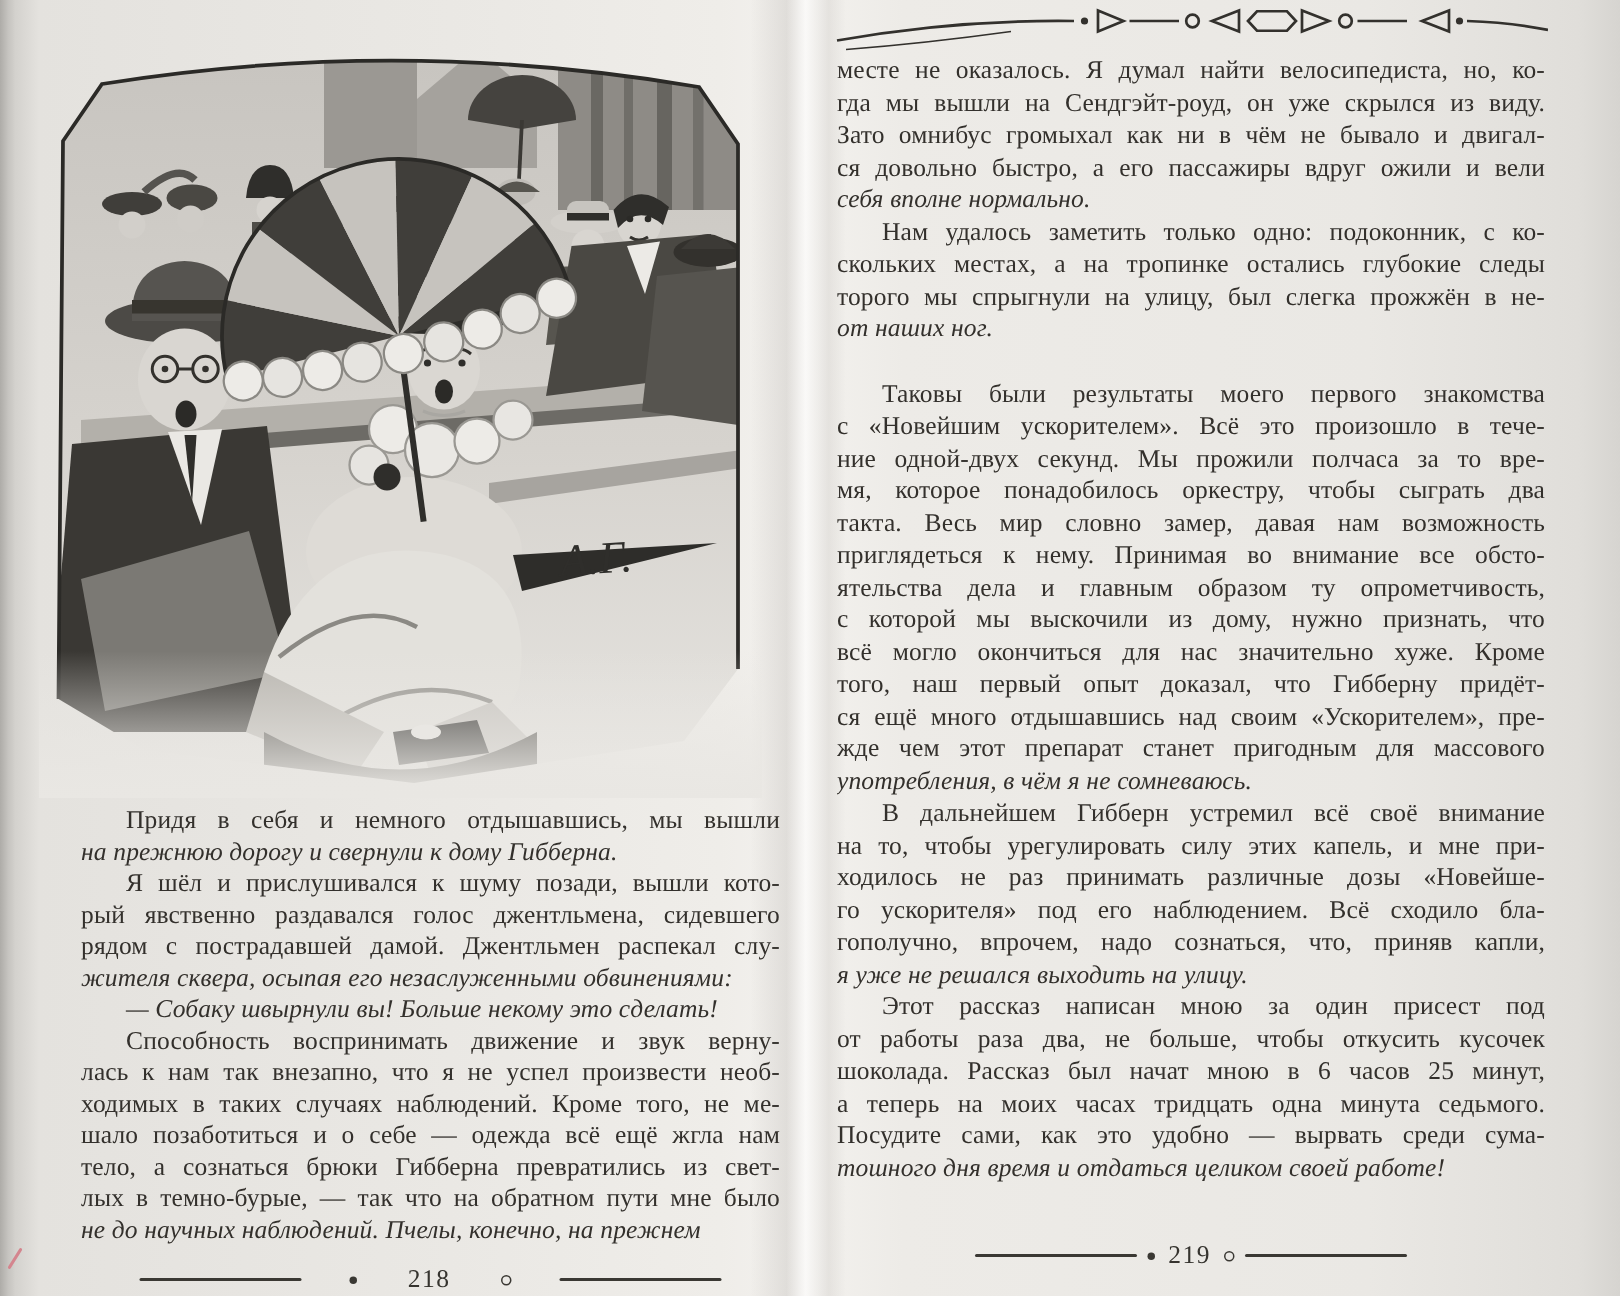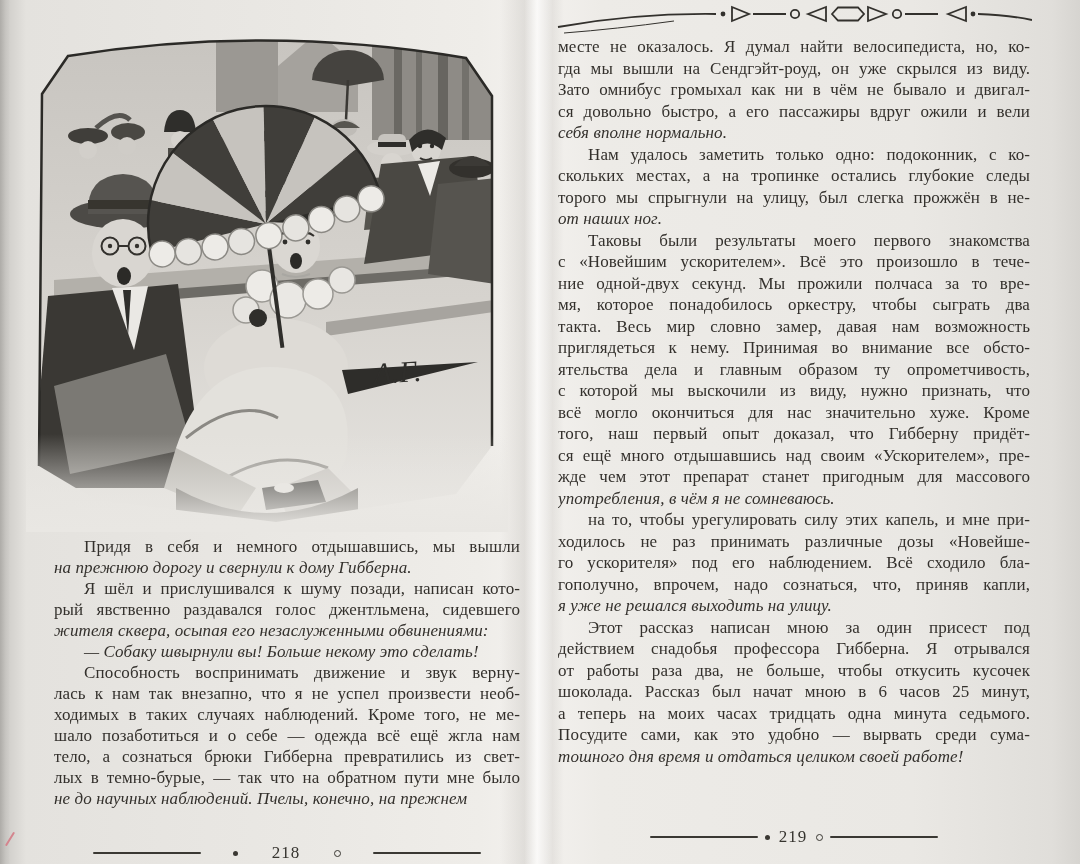--- a/index.html
+++ b/index.html
@@ -28,21 +28,21 @@
   .pencil-mark {
     position:absolute; left:2px; top:838px; width:16px; height:2px;
     background:#d4858e; transform:rotate(-58deg); border-radius:2px;
   }
   .illus { position:absolute; left:26px; top:16px; width:482px; height:516px; }
 
   .text-col { position:absolute; }
   .left-text  { left:54px;  top:536px; width:466px; font-size:17px; line-height:21px; }
   .right-text { left:558px; top:36px;  width:472px; font-size:17px; line-height:21.5px; }
   .para { margin:0; }
-  .para.gap { }
+  .para.gap { margin-top:22px; }
   .para.indent .line:first-child { text-indent:30px; }
   .line {
     text-align:justify; text-align-last:justify;
     overflow:hidden; letter-spacing:.1px;
   }
   .left-text .line { max-height:21px; }
   .right-text .line { max-height:21.5px; }
   .line.last { text-align:left; text-align-last:left;font-style:italic; }
 
   .ornament { position:absolute; left:556px; top:3px; width:476px; height:32px; }
@@ -237,22 +237,23 @@
 
     <text x="348" y="368" font-size="30" font-style="italic" fill="#2f2e2b" font-family="Liberation Serif, serif" transform="rotate(-4 348 368)">А.Г.</text>
   </svg>
 
   <div class="text-col left-text">
       <div class="para indent">
         <div class="line">Придя в себя и немного отдышавшись, мы вышли</div>
         <div class="line last">на прежнюю дорогу и свернули к дому Гибберна.</div>
       </div>
       <div class="para indent">
-        <div class="line">Я шёл и прислушивался к шуму позади, написан кото-</div>
+        <div class="line">Я шёл и прислушивался к шуму позади, вышли кото-</div>
         <div class="line">рый явственно раздавался голос джентльмена, сидевшего</div>
+        <div class="line">рядом с пострадавшей дамой. Джентльмен распекал слу-</div>
         <div class="line last">жителя сквера, осыпая его незаслуженными обвинениями:</div>
       </div>
       <div class="para indent">
         <div class="line last">— Собаку швырнули вы! Больше некому это сделать!</div>
       </div>
       <div class="para indent">
         <div class="line">Способность воспринимать движение и звук верну-</div>
         <div class="line">лась к нам так внезапно, что я не успел произвести необ-</div>
         <div class="line">ходимых в таких случаях наблюдений. Кроме того, не ме-</div>
         <div class="line">шало позаботиться и о себе — одежда всё ещё жгла нам</div>
@@ -304,37 +305,37 @@
         <div class="line last">от наших ног.</div>
       </div>
       <div class="para indent gap">
         <div class="line">Таковы были результаты моего первого знакомства</div>
         <div class="line">с «Новейшим ускорителем». Всё это произошло в тече-</div>
         <div class="line">ние одной-двух секунд. Мы прожили полчаса за то вре-</div>
         <div class="line">мя, которое понадобилось оркестру, чтобы сыграть два</div>
         <div class="line">такта. Весь мир словно замер, давая нам возможность</div>
         <div class="line">приглядеться к нему. Принимая во внимание все обсто-</div>
         <div class="line">ятельства дела и главным образом ту опрометчивость,</div>
-        <div class="line">с которой мы выскочили из виду, нужно признать, что</div>
+        <div class="line">с которой мы выскочили из дому, нужно признать, что</div>
         <div class="line">всё могло окончиться для нас значительно хуже. Кроме</div>
         <div class="line">того, наш первый опыт доказал, что Гибберну придёт-</div>
         <div class="line">ся ещё много отдышавшись над своим «Ускорителем», пре-</div>
         <div class="line">жде чем этот препарат станет пригодным для массового</div>
         <div class="line last">употребления, в чём я не сомневаюсь.</div>
       </div>
       <div class="para indent">
+        <div class="line">В дальнейшем Гибберн устремил всё своё внимание</div>
         <div class="line">на то, чтобы урегулировать силу этих капель, и мне при-</div>
         <div class="line">ходилось не раз принимать различные дозы «Новейше-</div>
         <div class="line">го ускорителя» под его наблюдением. Всё сходило бла-</div>
         <div class="line">гополучно, впрочем, надо сознаться, что, приняв капли,</div>
         <div class="line last">я уже не решался выходить на улицу.</div>
       </div>
       <div class="para indent">
         <div class="line">Этот рассказ написан мною за один присест под</div>
-        <div class="line">действием снадобья профессора Гибберна. Я отрывался</div>
         <div class="line">от работы раза два, не больше, чтобы откусить кусочек</div>
         <div class="line">шоколада. Рассказ был начат мною в 6 часов 25 минут,</div>
         <div class="line">а теперь на моих часах тридцать одна минута седьмого.</div>
         <div class="line">Посудите сами, как это удобно — вырвать среди сума-</div>
         <div class="line last">тошного дня время и отдаться целиком своей работе!</div>
       </div>
     </div>
 
   <div class="footer footer-right">
     <span class="rule"></span>

